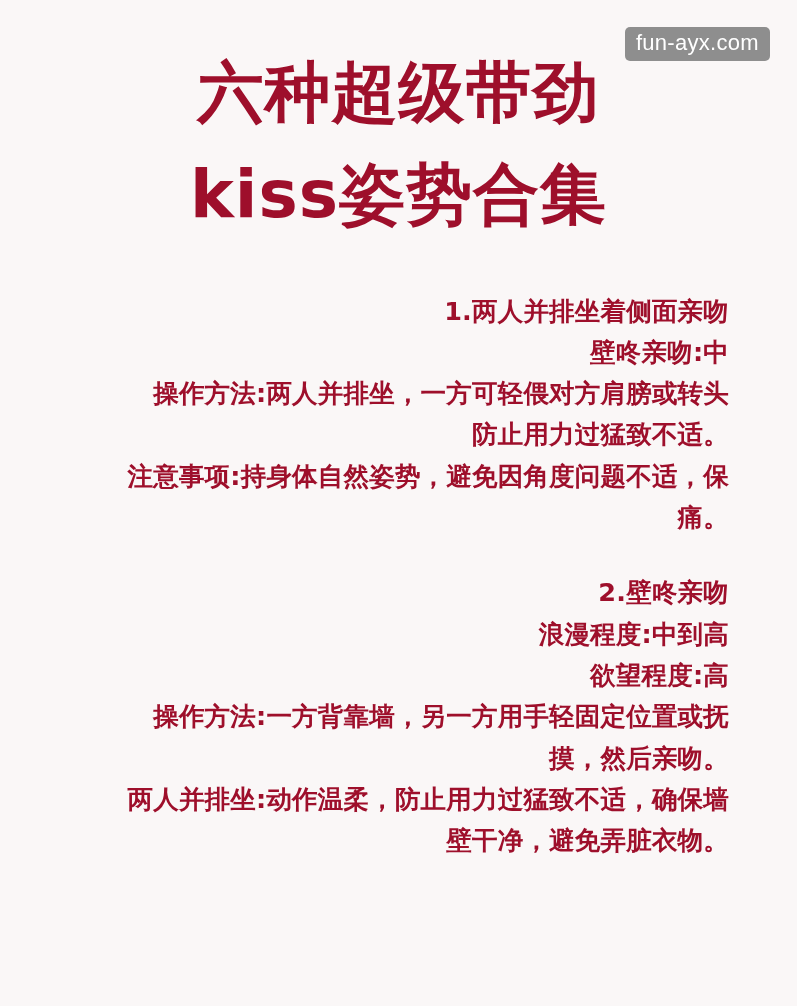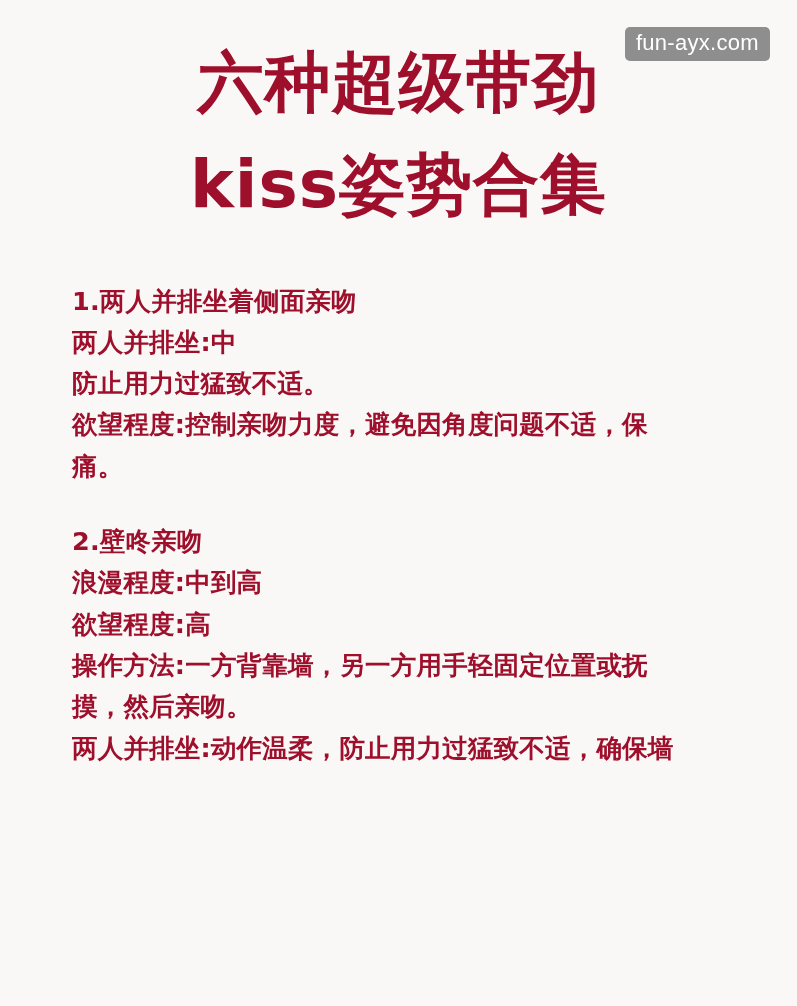--- a/index.html
+++ b/index.html
@@ -28,21 +28,21 @@
     background: #8e8e8e;
     color: #ffffff;
     font-size: 22px;
     font-family: "Liberation Sans", sans-serif;
     padding: 5px 11px 7px 11px;
     border-radius: 5px;
     letter-spacing: 0.3px;
     line-height: 1;
   }
   .title-block {
-    padding-top: 32px;
+    padding-top: 42px;
     text-align: center;
   }
   .title-line {
     color: #9e0f2b;
     font-family: "DejaVu Sans", sans-serif;
     font-weight: bold;
     font-size: 66px;
     line-height: 1.55;
     letter-spacing: 1px;
     white-space: nowrap;
@@ -55,47 +55,50 @@
     margin-bottom: 34px;
   }
   .para {
     color: #9e0f2b;
     font-family: "DejaVu Sans", sans-serif;
     font-weight: bold;
     font-size: 25.5px;
     line-height: 1.62;
     margin: 0;
     letter-spacing: 0.2px;
+    text-align: right;
   }
 </style>
 </head>
 <body>
 
 <div class="page">
 
   <div class="watermark">fun-ayx.com</div>
 
   <div class="title-block">
     <div class="title-line">六种超级带劲</div>
     <div class="title-line">kiss姿势合集</div>
   </div>
 
   <div class="content">
 
     <div class="section">
       <p class="para">1.两人并排坐着侧面亲吻</p>
-      <p class="para">两人并排坐:中</p>
+      <p class="para">壁咚亲吻:中</p>
+      <p class="para">操作方法:两人并排坐，一方可轻偎对方肩膀或转头</p>
       <p class="para">防止用力过猛致不适。</p>
-      <p class="para">欲望程度:控制亲吻力度，避免因角度问题不适，保</p>
+      <p class="para">注意事项:持身体自然姿势，避免因角度问题不适，保</p>
       <p class="para">痛。</p>
     </div>
 
     <div class="section">
       <p class="para">2.壁咚亲吻</p>
       <p class="para">浪漫程度:中到高</p>
       <p class="para">欲望程度:高</p>
       <p class="para">操作方法:一方背靠墙，另一方用手轻固定位置或抚</p>
       <p class="para">摸，然后亲吻。</p>
       <p class="para">两人并排坐:动作温柔，防止用力过猛致不适，确保墙</p>
+      <p class="para">壁干净，避免弄脏衣物。</p>
     </div>
 
   </div>
 </div>
 
 </body></html>

